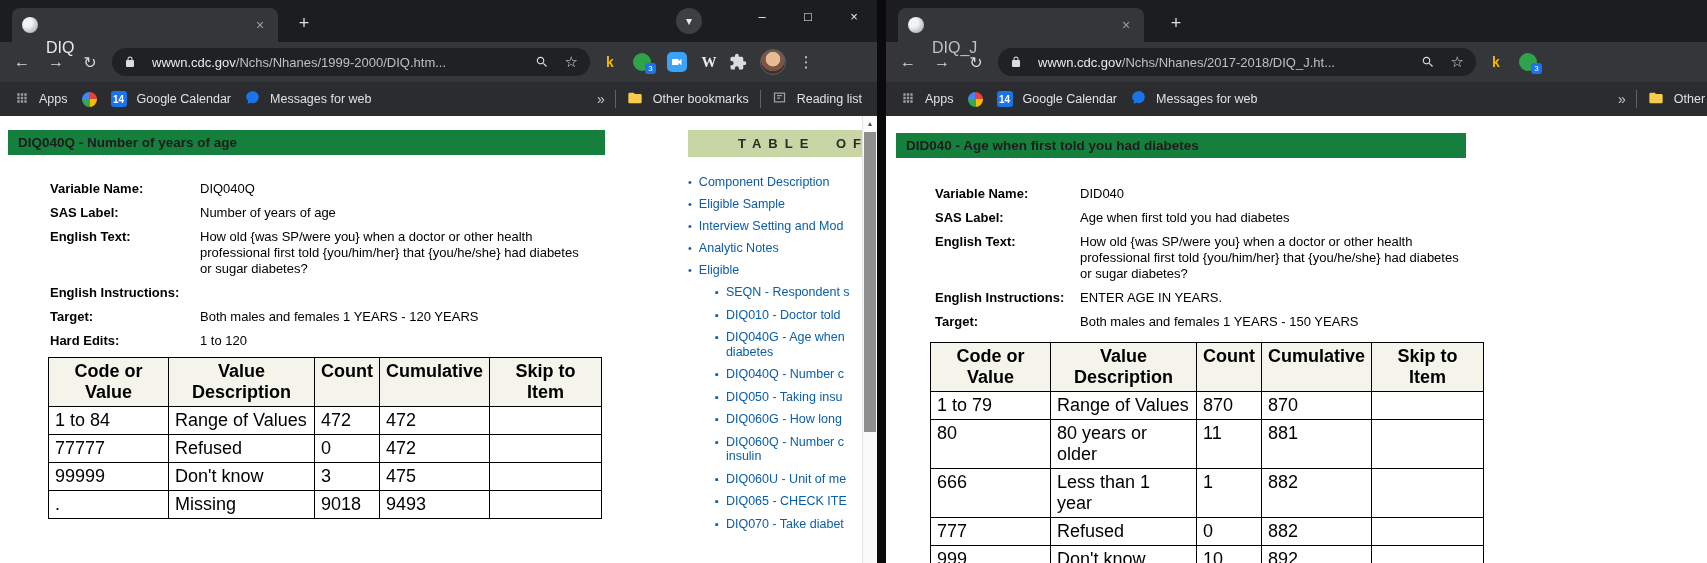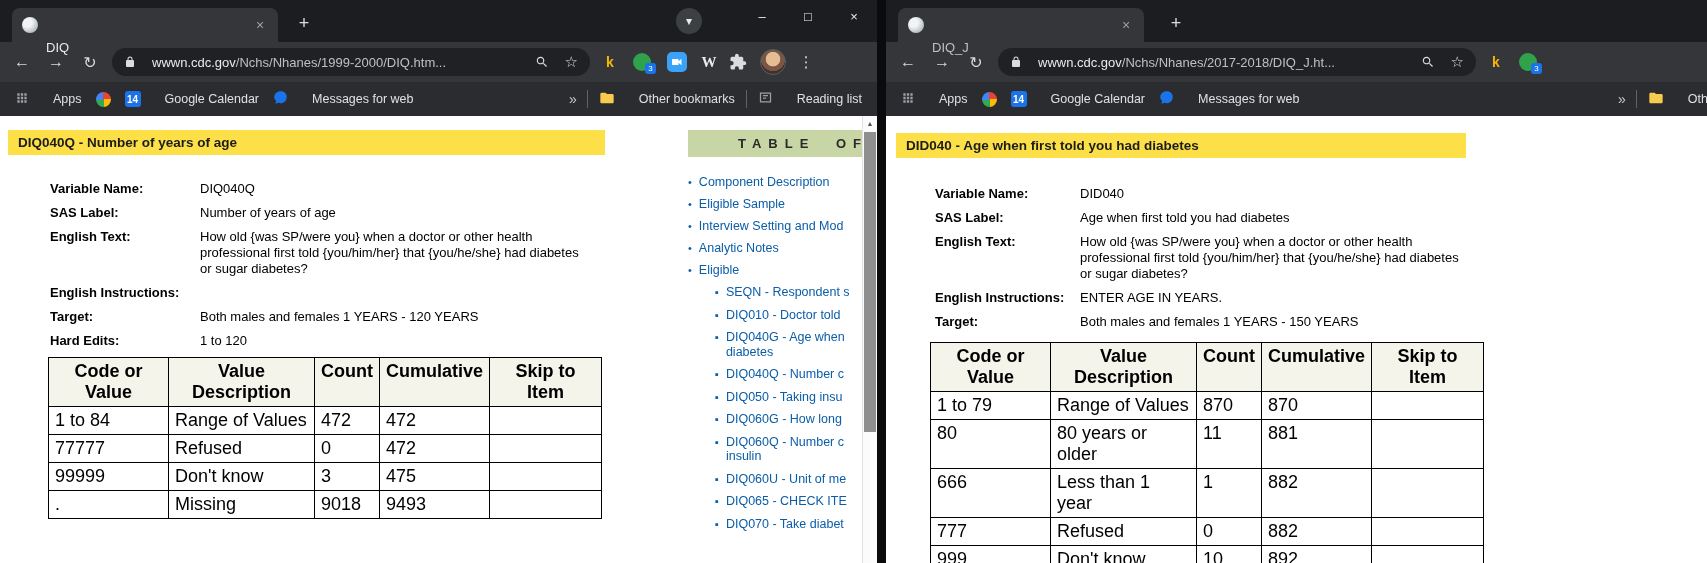--- a/index.html
+++ b/index.html
@@ -8,21 +8,21 @@
 
   .window { position:absolute; top:0; height:563px; overflow:hidden; background:#fff; }
   #win-left { left:0; width:877px; }
   #win-right { left:886px; width:821px; }
 
   
   .tabbar { height:42px; background:#1c1d20; position:relative; }
   .tab { position:absolute; left:12px; top:8px; height:34px; width:266px; background:#35363a;
          border-radius:8px 8px 0 0; display:flex; align-items:center; gap:8px; padding:0 10px; }
   #win-right .tab { width:246px; }
-  .tab-title { color:#e8eaed; font-size:13px; flex:1; white-space:nowrap; overflow:hidden;margin-top:45px; }
+  .tab-title { color:#e8eaed; font-size:16px; flex:1; white-space:nowrap; overflow:hidden;margin-top:45px; }
   #win-right .tab-title { color:#bdc1c6; }
   .favicon { width:16px; height:16px; border-radius:50%;
              background:radial-gradient(circle at 35% 35%, #f1f3f4 0 30%, #b9c0c4 70%, #8d969c 100%); flex:0 0 auto; }
   .tab-close { color:#9aa0a6; font-size:14px; width:16px; text-align:center; }
   .newtab-btn { position:absolute; top:11px; width:24px; height:24px; display:flex; align-items:center;
                 justify-content:center; color:#dadce0; font-size:18px; }
   #win-left .newtab-btn { left:292px; }
   #win-right .newtab-btn { left:278px; }
   .media-btn { position:absolute; left:676px; top:8px; width:26px; height:26px; border-radius:50%;
                background:#3c4043; color:#e8eaed; display:flex; align-items:center; justify-content:center; font-size:12px; }
@@ -49,35 +49,35 @@
   .ext-w { color:#e8eaed; font-family:"Liberation Serif",serif; font-weight:bold; font-size:15px; width:26px;
            text-align:center; flex:0 0 auto; }
   .ext-puzzle { width:28px; display:flex; align-items:center; justify-content:center; flex:0 0 auto; }
   .avatar { width:26px; height:26px; border-radius:50%; margin:0 6px; flex:0 0 auto; border:1px solid #5a5d61;
             background:radial-gradient(circle at 50% 38%, #e6bd92 0 36%, #7a5647 40% 62%, #43302a 64%); }
   .menu-dots { color:#dadce0; font-size:15px; width:24px; text-align:center; flex:0 0 auto; }
 
   
   .bookmarks { height:34px; background:#2b2c2f; display:flex; align-items:center; padding:0 10px; gap:4px;
                position:relative; overflow:hidden; }
-  .bm-item { display:flex; align-items:center; gap:24px; padding:0 5px; color:#dee1e4; font-size:12.5px; white-space:nowrap; }
+  .bm-item { display:flex; align-items:center; gap:10px; padding:0 5px; color:#dee1e4; font-size:12.5px; white-space:nowrap; }
   .bm-sep { width:1px; height:18px; background:#5f6368; margin:0 4px; flex:0 0 auto; }
   .cal-tile { width:16px; height:16px; border-radius:3px; background:#1a73e8; color:#fff; font-size:10px; font-weight:bold;
               display:flex; align-items:center; justify-content:center; }
   .fav-colorful { width:15px; height:15px; border-radius:50%;
                   background:conic-gradient(#ea4335 0 25%, #fbbc04 25% 50%, #34a853 50% 75%, #4285f4 75% 100%); }
   .bm-cluster-left { margin-left:auto; display:flex; align-items:center; gap:2px; }
   .bm-cluster-right { position:absolute; left:728px; top:0; height:34px; display:flex; align-items:center; gap:2px; width:280px; }
   .chev { color:#c7cacd; font-size:14px; padding:0 4px; }
 
   
   .page { position:relative; height:447px; background:#fff; color:#000; font-size:13px; }
   #win-left .page-pad { padding-top:14px; }
   #win-right .page-pad { padding-top:17px; }
-  .section-bar { background:#fde047; font-weight:bold; font-size:13.5px; color:#1c1c1c; padding:5px 10px; white-space:nowrap; overflow:hidden; }
+  .section-bar { background:#15803d; font-weight:bold; font-size:13.5px; color:#1c1c1c; padding:5px 10px; white-space:nowrap; overflow:hidden; }
   #win-left .section-bar.main { width:597px; margin-left:8px; }
   #win-right .section-bar.main { width:570px; margin-left:10px; }
 
   .fields { }
   #win-left .fields { margin:26px 0 0 50px; }
   #win-right .fields { margin:28px 0 0 49px; }
   .field-row { display:flex; margin-bottom:8px; line-height:16px; }
   .field-label { font-weight:bold; flex:0 0 auto; }
   #win-left .field-label { width:150px; }
   #win-right .field-label { width:145px; }

